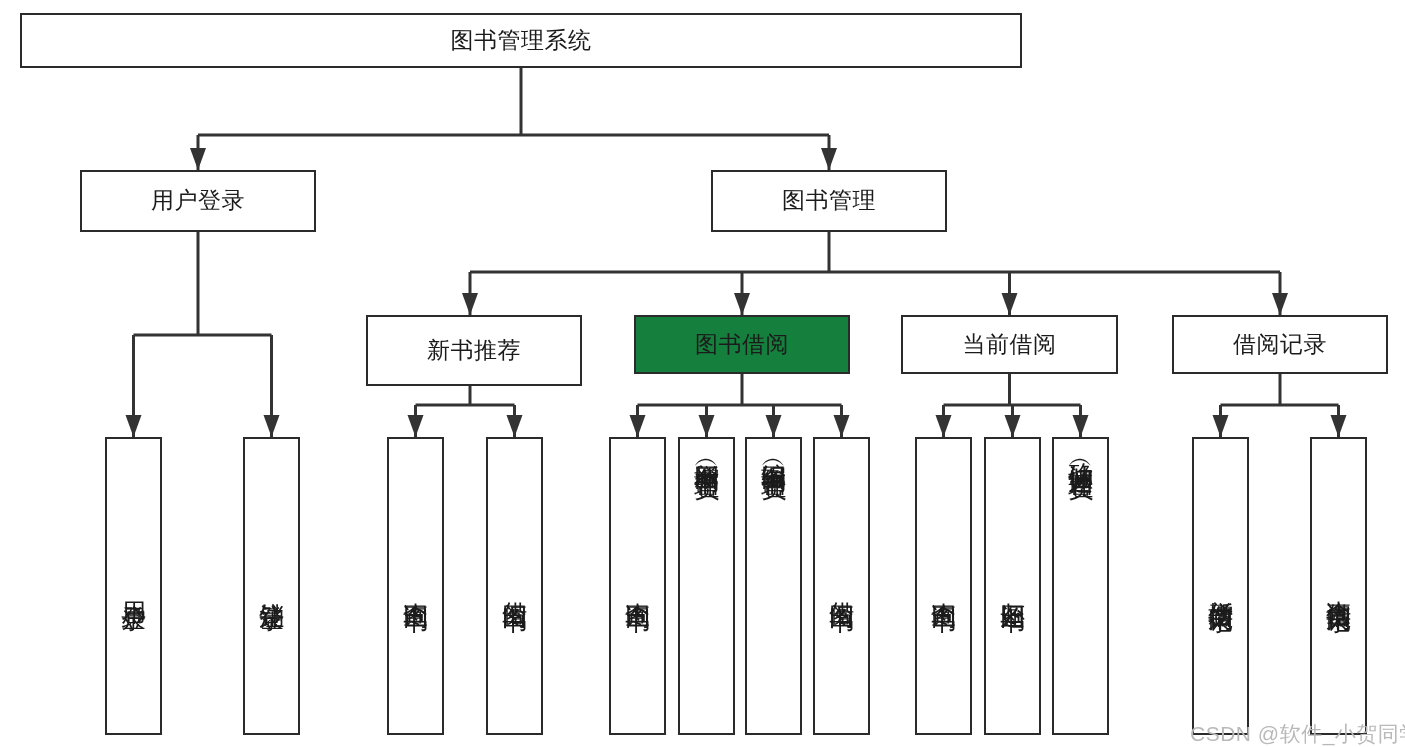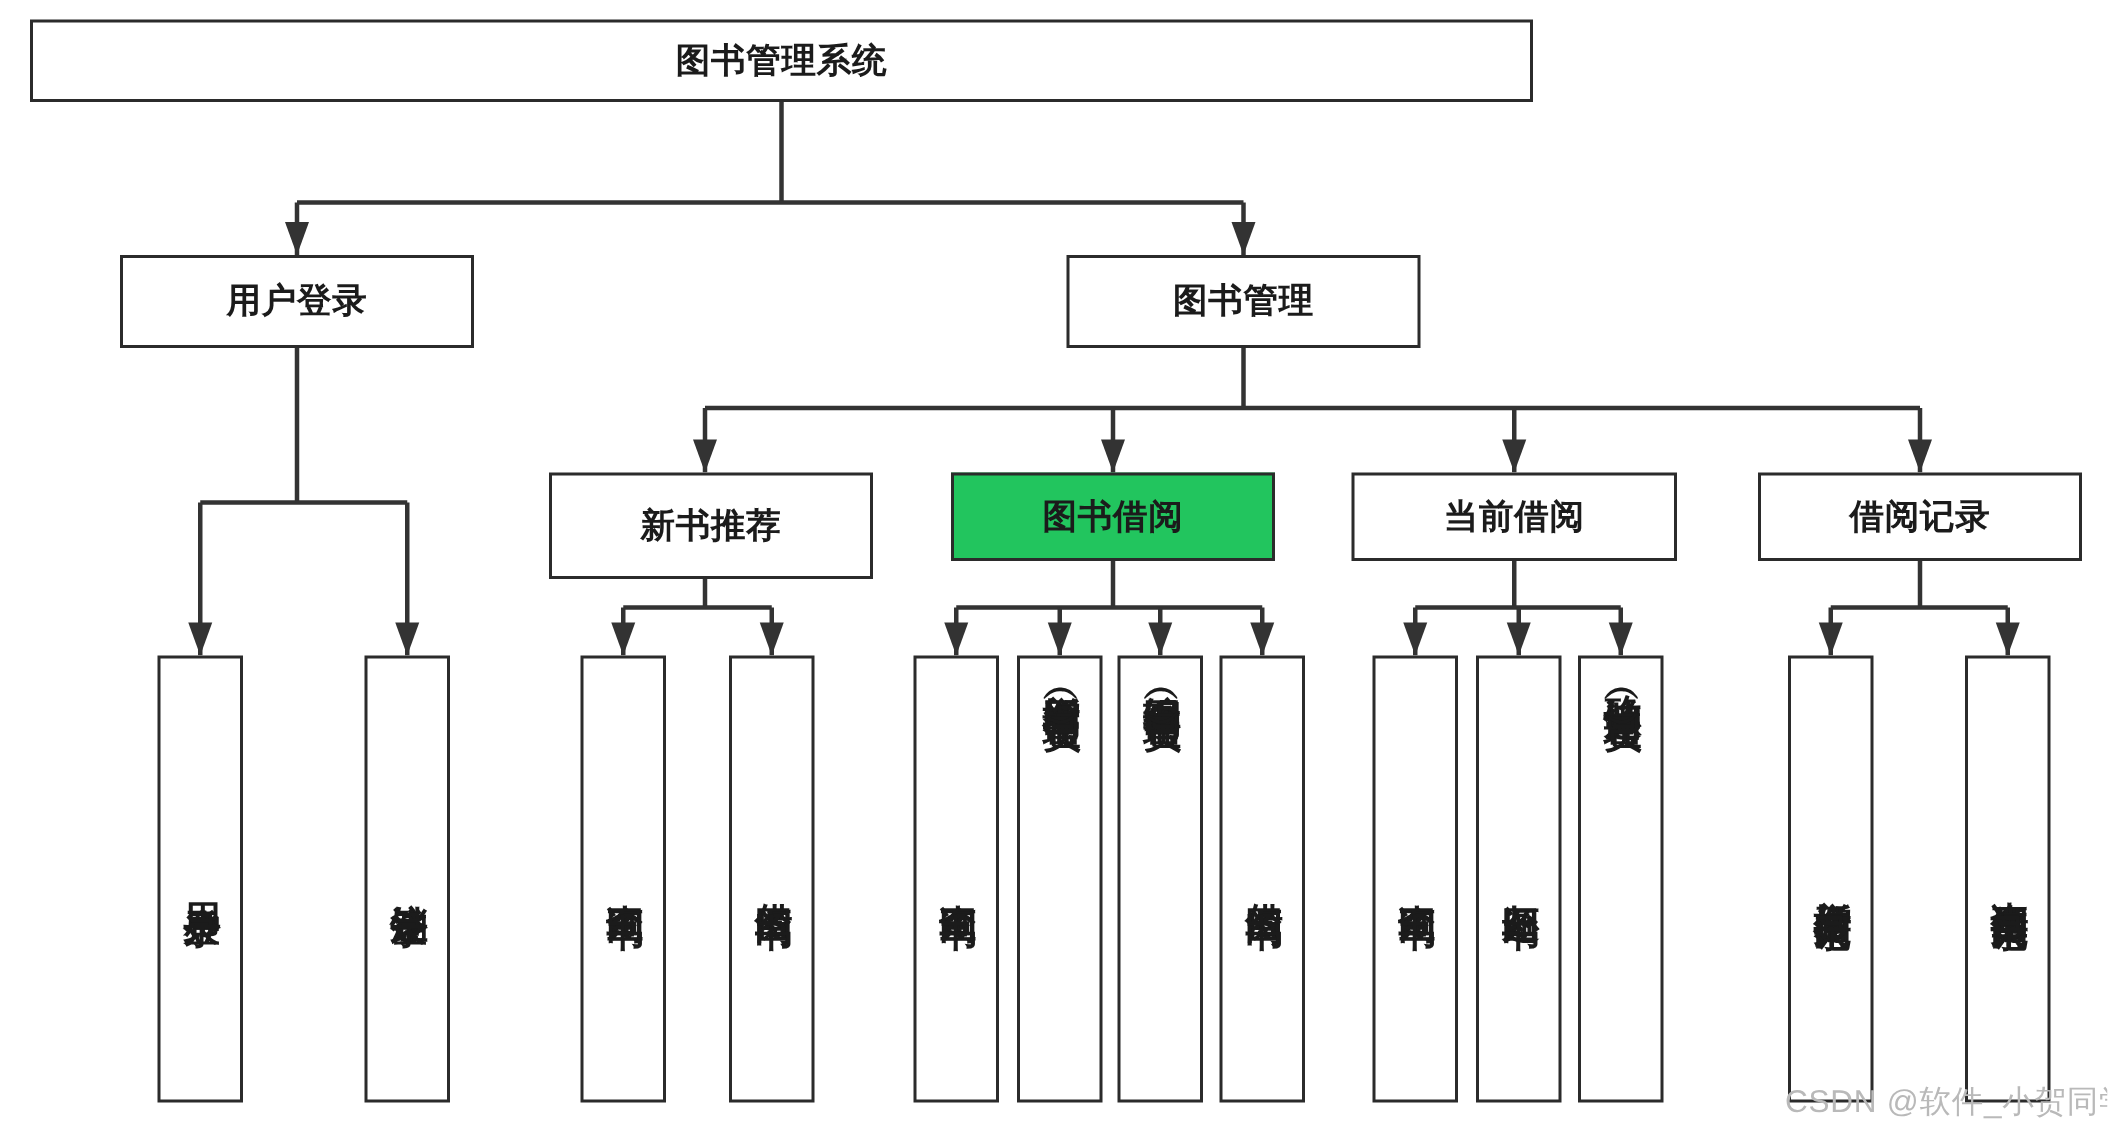--- a/index.html
+++ b/index.html
@@ -26,21 +26,20 @@
   }
   .node {
     position: absolute;
     box-sizing: border-box;
     background: #ffffff;
     border: 2px solid #2b2b2b;
     display: flex;
     align-items: center;
     justify-content: center;
     overflow: hidden;
-    font-weight: bold;
   }
   .node-label {
     color: #1b1b1b;
     letter-spacing: 0.5px;
     white-space: pre-wrap;
     text-align: center;
     line-height: 1.18;
   }
   .node.horiz .node-label {
     font-size: 23px;
@@ -136,21 +135,21 @@
       </div>
       <div class="node horiz" style="left: 80px; top: 170px; width: 236px; height: 62px; border-color: rgb(43, 43, 43); background: rgb(255, 255, 255);">
         <span class="node-label" style="color: rgb(27, 27, 27);">用户登录</span>
       </div>
       <div class="node horiz" style="left: 711px; top: 170px; width: 236px; height: 62px; border-color: rgb(43, 43, 43); background: rgb(255, 255, 255);">
         <span class="node-label" style="color: rgb(27, 27, 27); text-align: center;">图书管理</span>
       </div>
       <div class="node horiz" style="left: 366px; top: 315px; width: 216px; height: 71px; border-color: rgb(43, 43, 43); background: rgb(255, 255, 255);">
         <span class="node-label" style="color: rgb(27, 27, 27);">新书推荐</span>
       </div>
-      <div class="node horiz" style="left: 634px; top: 315px; width: 216px; height: 59px; border-color: rgb(43, 43, 43); background: #22c55e;">
+      <div class="node horiz" style="left: 634px; top: 315px; width: 216px; height: 59px; border-color: rgb(43, 43, 43); background: #15803d;">
         <span class="node-label" style="color: rgb(27, 27, 27);">图书借阅</span>
       </div>
       <div class="node horiz" style="left: 901px; top: 315px; width: 217px; height: 59px; border-color: rgb(43, 43, 43); background: rgb(255, 255, 255);">
         <span class="node-label" style="color: rgb(27, 27, 27); text-align: center;">当前借阅</span>
       </div>
       <div class="node horiz" style="left: 1172px; top: 315px; width: 216px; height: 59px; border-color: rgb(43, 43, 43); background: rgb(255, 255, 255);">
         <span class="node-label" style="color: rgb(27, 27, 27);">借阅记录</span>
       </div>
       <div class="node vert centered" style="left: 105px; top: 437px; width: 57px; height: 298px; border-color: rgb(43, 43, 43); background: rgb(255, 255, 255);">
         <span class="node-label" style="color: rgb(27, 27, 27);">用户登录</span>

